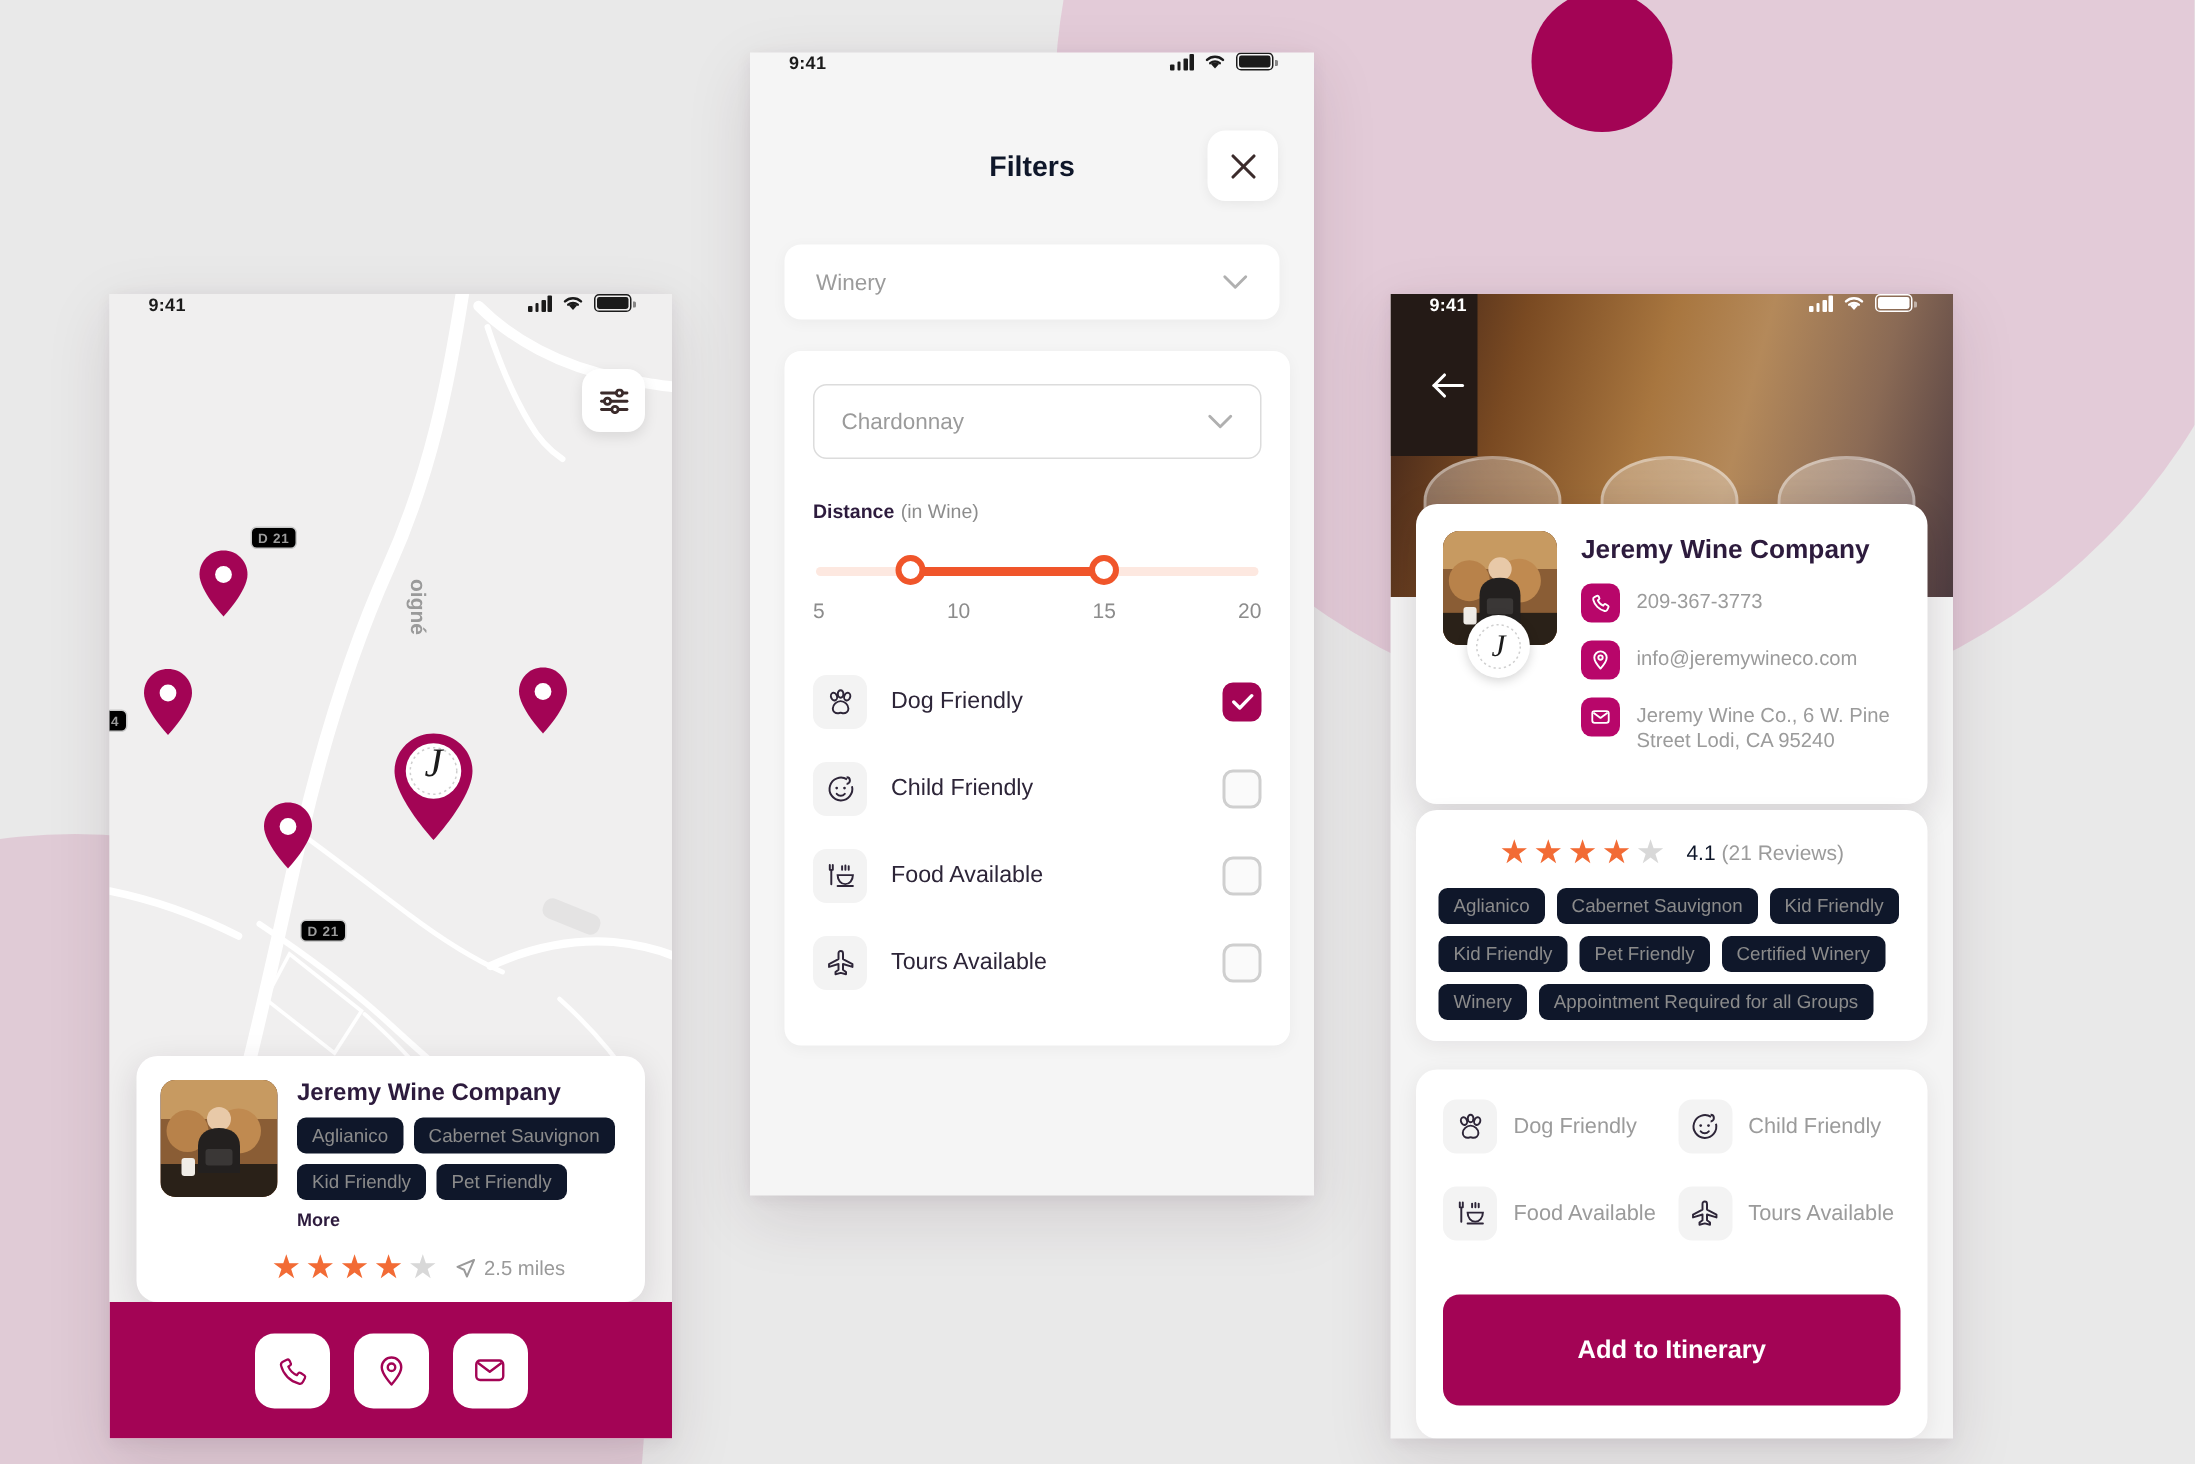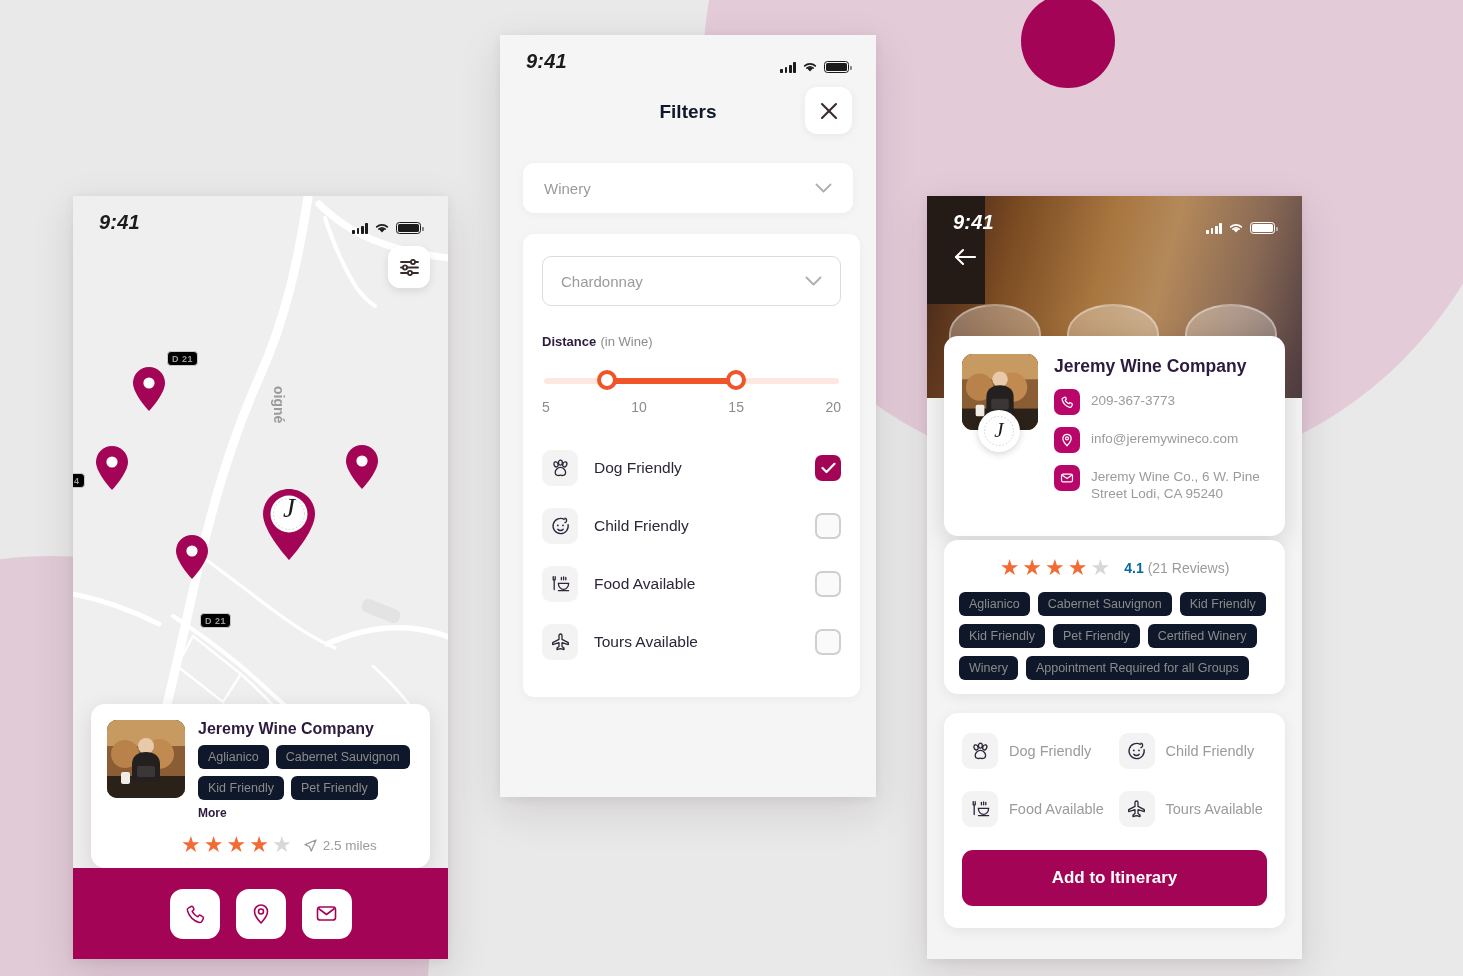--- a/index.html
+++ b/index.html
@@ -28,23 +28,23 @@
   }
 
   
   .phone {
     position: absolute;
     background: #f7f7f7;
     overflow: hidden;
     box-shadow: 0 14px 40px rgba(60,30,50,.13), 0 2px 10px rgba(60,30,50,.07);
   }
   .statusbar {
-    display: flex; align-items: flex-end; justify-content: space-between;
+    display: flex; align-items: flex-start; justify-content: space-between;
     height: 38px; padding: 0 27px 0 26px;
-    font-size: 20px; font-weight: bold; letter-spacing: .2px; font-style: italic;
+    font-size: 12px; font-weight: bold; letter-spacing: .2px;
   }
   .sb-icons { display: flex; align-items: flex-end; gap: 6px; }
   .sb-bars { display: flex; align-items: flex-end; gap: 1.5px; height: 11px; }
   .sb-bars i { width: 2.8px; background: currentColor; border-radius: .7px; display:block;}
   .sb-bars i:nth-child(1){height:4px}
   .sb-bars i:nth-child(2){height:6px}
   .sb-bars i:nth-child(3){height:8.5px}
   .sb-bars i:nth-child(4){height:11px}
   .sb-batt {
     width: 25px; height: 12px; border: 1.6px solid currentColor;
@@ -622,21 +622,21 @@
   <div class="card2">
     <div class="rate-row">
       <span class="stars">
         <span class="star-on">★</span>
         <span class="star-on">★</span>
         <span class="star-on">★</span>
         <span class="star-on">★</span>
         <span class="star-off">★</span>
       </span>
       <span class="rate-txt">
-        <span style="color:#0369a1;font-weight:bold;">4.1</span>
+        <span style="color:#0f172a;font-weight:normal;">4.1</span>
         <span>(21 Reviews)</span>
       </span>
     </div>
     <div class="chiprow" style="gap:8px 8px;">
       <span class="chip">Aglianico</span>
       <span class="chip">Cabernet Sauvignon</span>
       <span class="chip">Kid Friendly</span>
       <span class="chip">Kid Friendly</span>
       <span class="chip">Pet Friendly</span>
       <span class="chip">Certified Winery</span>
@@ -694,15 +694,15 @@
       <div class="amen">
         <span class="opt-icon">
           <svg width="21" height="21" viewBox="0 0 21 21">
               <path d="M10.5 2c.9 0 1.5.7 1.5 1.6v3.8l6.3 3.3v1.9l-6.3-1.9v3.8l2 1.5v1.5l-3.5-.9-3.5.9v-1.5l2-1.5v-3.8L2.7 12.6v-1.9L9 7.4V3.6C9 2.7 9.6 2 10.5 2z" fill="none" stroke="#2d2538" stroke-width="1.3" stroke-linejoin="round"></path>
             </svg>
         </span>
         <span class="amen-label">Tours Available</span>
       </div>
 
     </div>
-    <div class="btn-primary" style="margin-top:23px;height:56px;">Add to Itinerary</div>
+    <div class="btn-primary" style="margin-top:36px;height:74px;">Add to Itinerary</div>
   </div>
 </div>
 
 </body></html>

